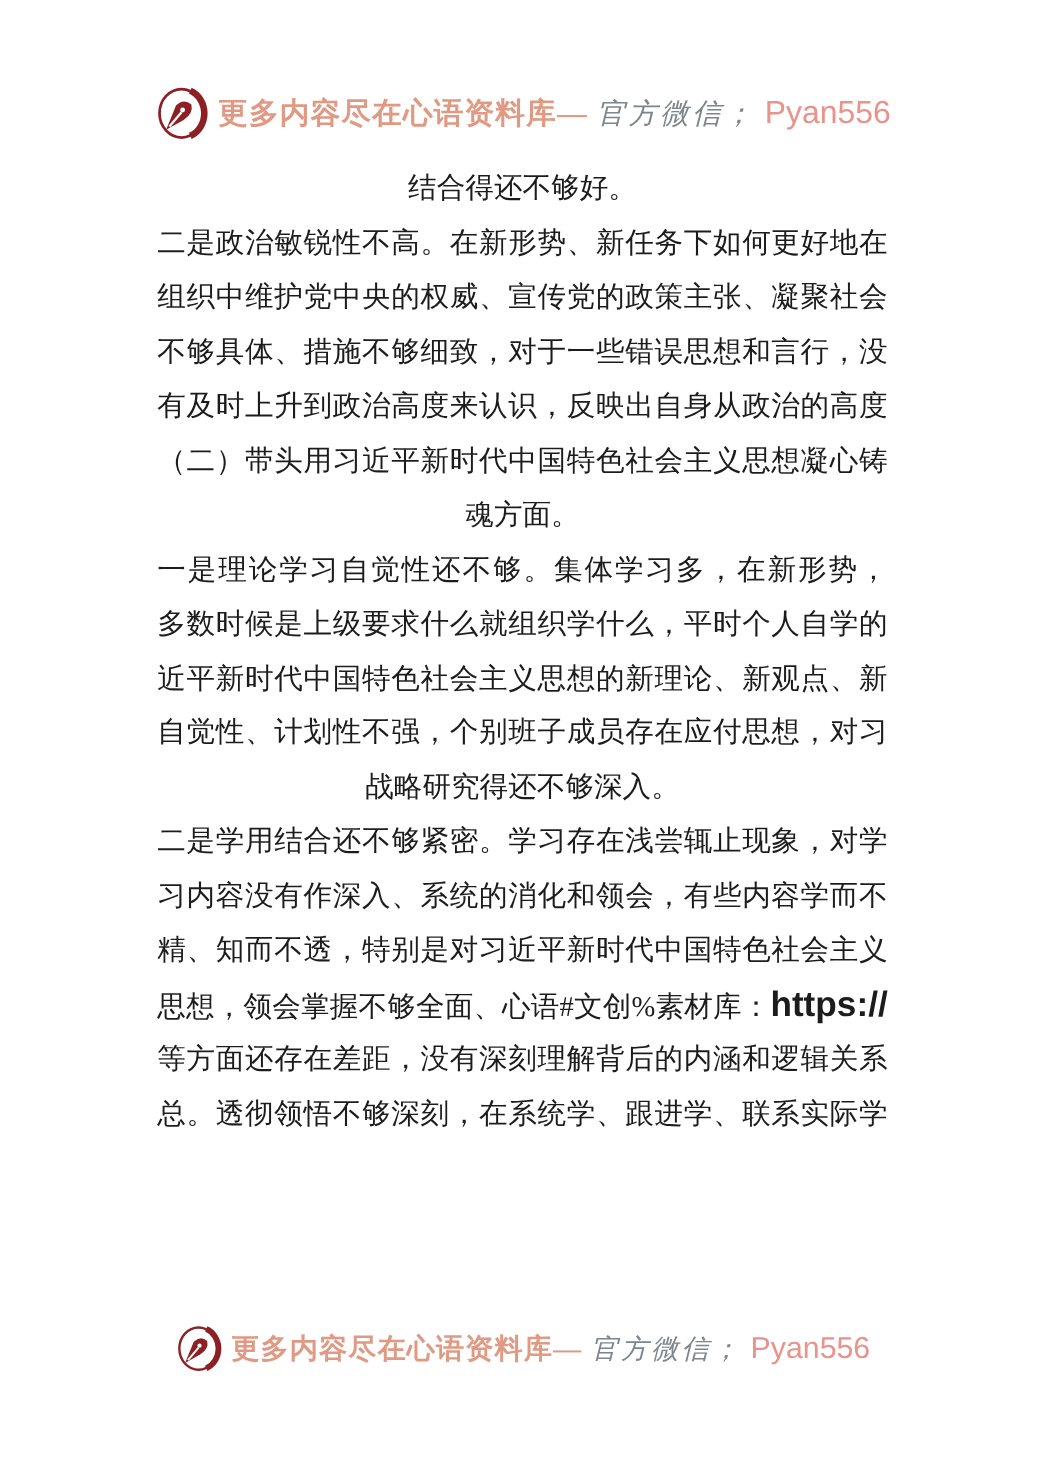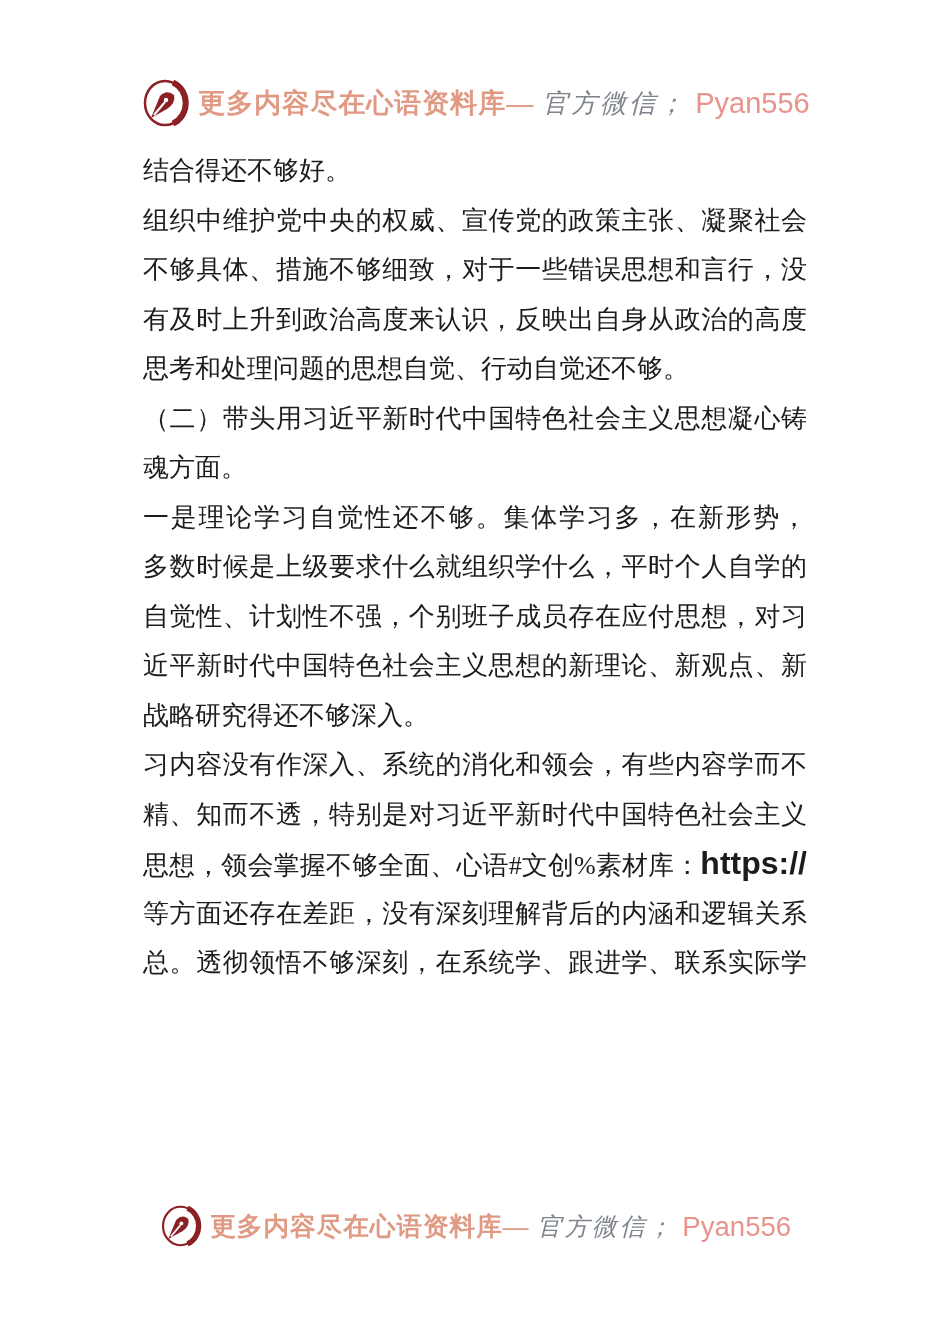--- a/index.html
+++ b/index.html
@@ -58,21 +58,21 @@
     top: 146px;
     left: 143px;
     width: 664px;
     color: #1c1c1c;
   }
   .line {
     height: 49.5px;
     line-height: 49.5px;
     font-size: 26px;
     font-weight: 400;
-    text-align: left;
+    text-align: center;
     overflow: visible;
   }
   .line.j {
     text-align: justify;
     text-align-last: justify;
     text-justify: inter-character;
   }
   .latin {
     font-family: "Liberation Sans", sans-serif;
     font-weight: 600;
@@ -94,31 +94,32 @@
         <circle cx="26" cy="24" r="2.2" fill="#ffffff"></circle>
       </svg>
     </span>
     <span class="wm-brand">更多内容尽在心语资料库—</span>
     <span class="wm-label">官方微信；</span>
     <span class="wm-id">Pyan556</span>
   </div>
 
   <div class="doc-body">
       <div class="line">结合得还不够好。</div>
+      <div class="line j">二是政治敏锐性不高。在新形势、新任务下如何更好地在</div>
       <div class="line j">组织中维护党中央的权威、宣传党的政策主张、凝聚社会</div>
       <div class="line j">不够具体、措施不够细致，对于一些错误思想和言行，没</div>
       <div class="line j">有及时上升到政治高度来认识，反映出自身从政治的高度</div>
-      <div class="line">思考和处理问题的思想自觉、行动自觉还不够。</div>
       <div class="line j">（二）带头用习近平新时代中国特色社会主义思想凝心铸</div>
       <div class="line">魂方面。</div>
       <div class="line j">一是理论学习自觉性还不够。集体学习多，在新形势，</div>
       <div class="line j">多数时候是上级要求什么就组织学什么，平时个人自学的</div>
+      <div class="line j">近平新时代中国特色社会主义思想的新理论、新观点、新</div>
       <div class="line j">自觉性、计划性不强，个别班子成员存在应付思想，对习</div>
-      <div class="line j">近平新时代中国特色社会主义思想的新理论、新观点、新</div>
       <div class="line">战略研究得还不够深入。</div>
+      <div class="line j">二是学用结合还不够紧密。学习存在浅尝辄止现象，对学</div>
       <div class="line j">习内容没有作深入、系统的消化和领会，有些内容学而不</div>
       <div class="line j">精、知而不透，特别是对习近平新时代中国特色社会主义</div>
       <div class="line j">思想，领会掌握不够全面、心语#文创%素材库：<span class="latin">https://</span></div>
       <div class="line j">等方面还存在差距，没有深刻理解背后的内涵和逻辑关系</div>
       <div class="line j">总。透彻领悟不够深刻，在系统学、跟进学、联系实际学</div>
     </div>
 
   <div class="wm wm-footer">
     <span class="logo-wrap">
       <svg width="46" height="50" viewBox="0 0 50 54" aria-hidden="true">

